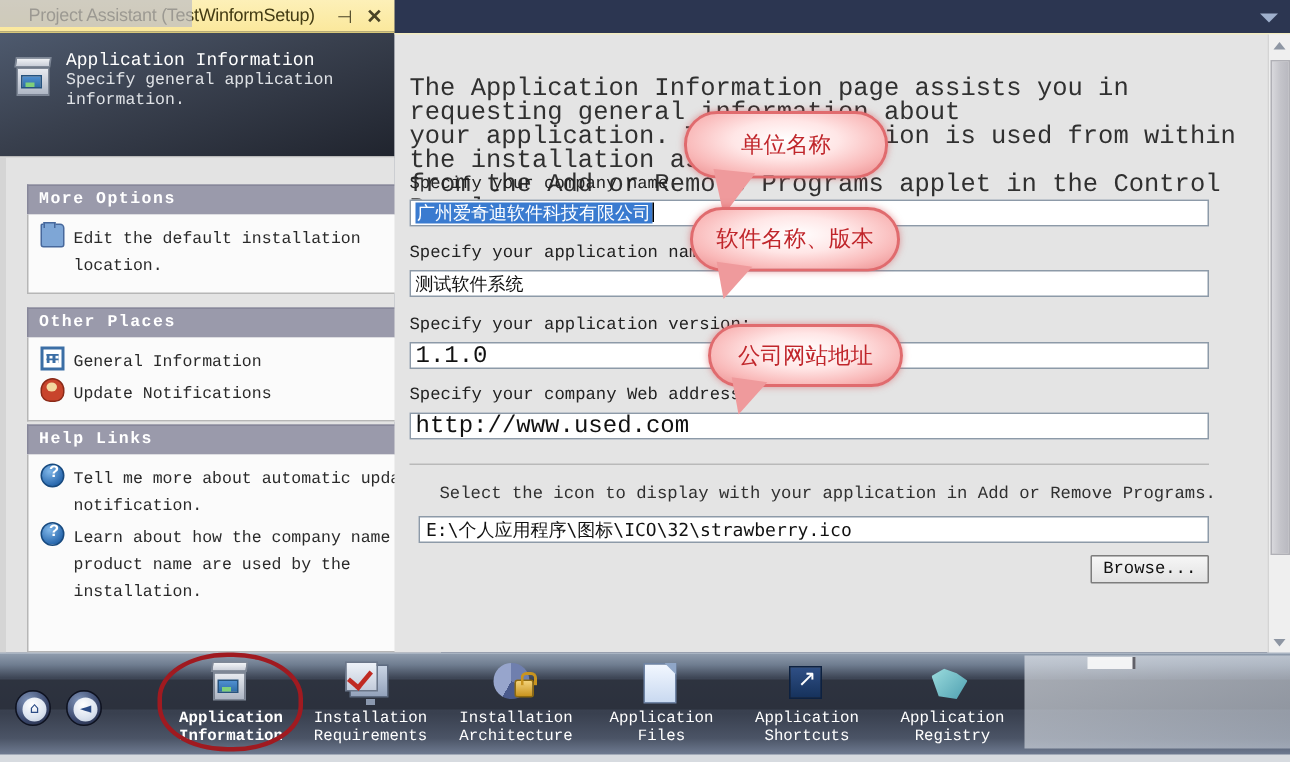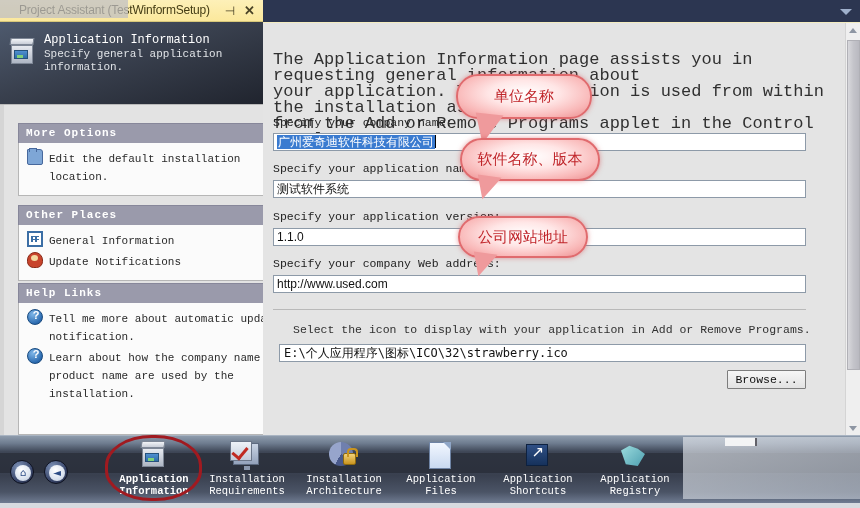--- a/index.html
+++ b/index.html
@@ -123,21 +123,21 @@
     font-size: 17px; color: #303030; line-height: 16px;
     white-space: pre-wrap;
   }
   .flabel {
     position: absolute; left: 10px;
     font-size: 11.5px; color: #222222; white-space: nowrap;
   }
   .finput {
     position: absolute; left: 10px; width: 533px; height: 18px;
     background: #ffffff; border: 1px solid #8d9aa8;
-    font-family: Liberation Sans, sans-serif; font-size: 12px;
+    font-family: Liberation Mono, monospace; font-size: 16px;
     color: #111; padding: 1px 3px; line-height: 15px;
     overflow: hidden; white-space: nowrap;
   }
   .finput.cn { font-family: "DejaVu Sans", sans-serif; font-size: 12px; }
   .sel { background: #3a7bd0; color: #ffffff; padding: 0 1px; }
   .caretbar { display:inline-block; width:1px; height:13px; background:#000; vertical-align:-2px; }
 
   .divider {
     position: absolute; left: 10px; top: 286px; width: 533px; height: 0;
     border-top: 1px solid #b9b9b9;
@@ -410,21 +410,21 @@
          border-top:30px solid #ef9a9c; transform:rotate(6deg);"></div>
   </div>
 
   <div class="callout" style="left:460px; top:138px;">
     <div class="bub" style="width:140px; height:43px;">软件名称、版本</div>
     <div class="tail" style="left:16px; top:38px;
          border-left:8px solid transparent; border-right:16px solid transparent;
          border-top:24px solid #ef9a9c; transform:rotate(8deg);"></div>
   </div>
 
-  <div class="callout" style="left:458px; top:216px;">
+  <div class="callout" style="left:472px; top:216px;">
     <div class="bub" style="width:130px; height:42px;">公司网站地址</div>
     <div class="tail" style="left:14px; top:37px;
          border-left:8px solid transparent; border-right:16px solid transparent;
          border-top:24px solid #ef9a9c; transform:rotate(8deg);"></div>
   </div>
 
   <div class="dock">
     <div class="band"></div>
 
     <div class="navbtn" style="left:10px;">

